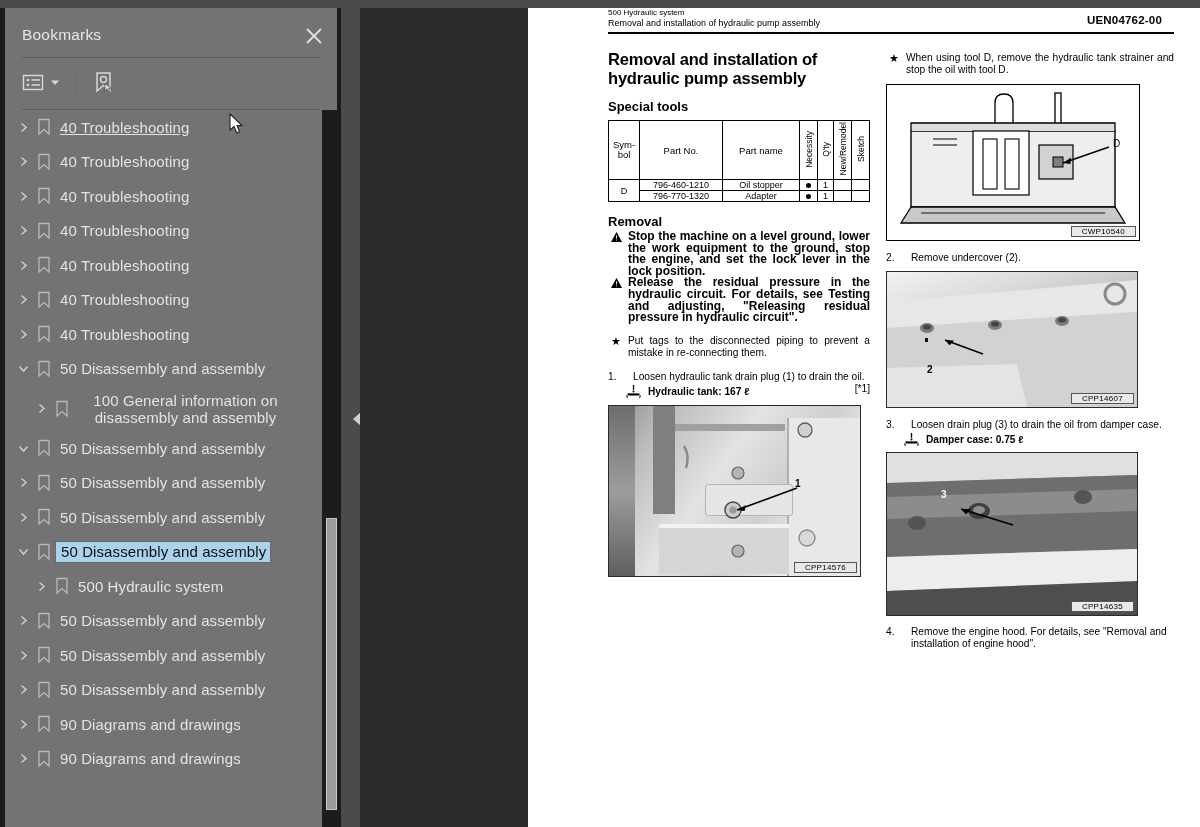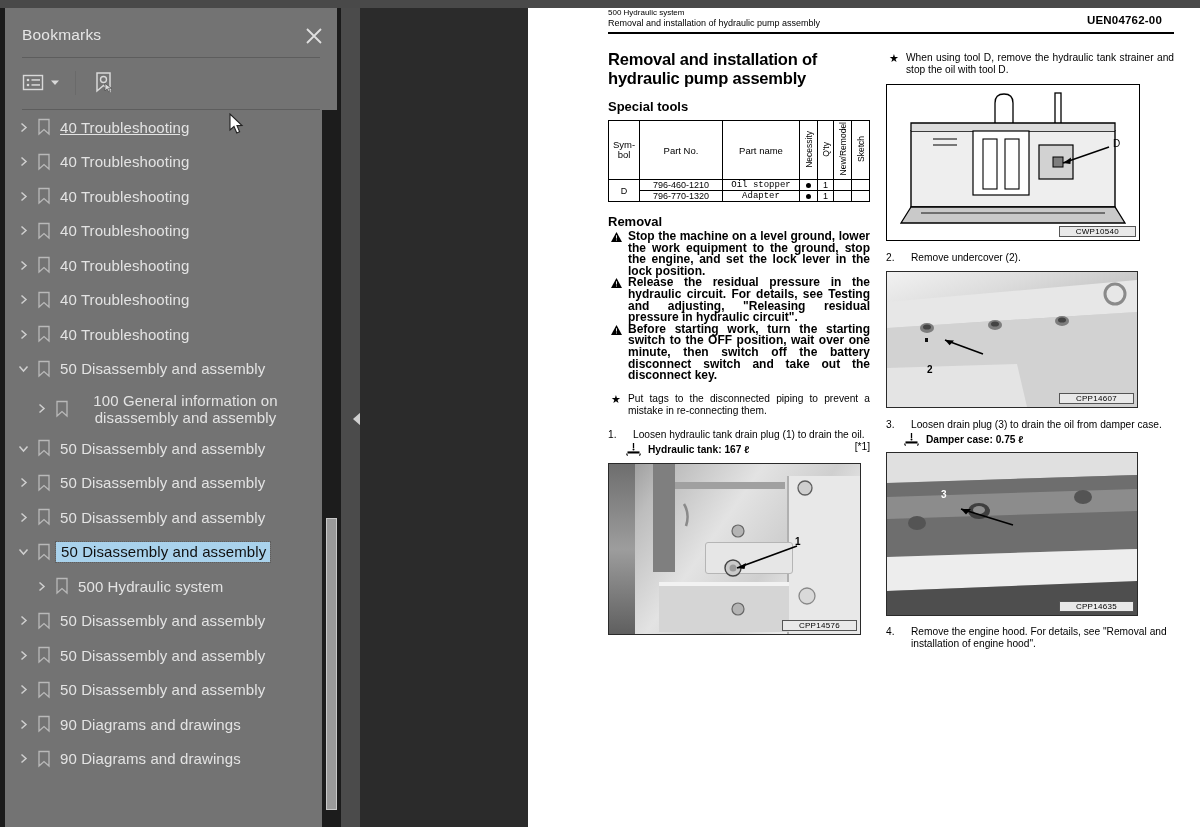--- a/index.html
+++ b/index.html
@@ -114,21 +114,21 @@
   h2.doc-h3{font-size:13px;font-weight:bold;margin:12px 0 2px 0;}
 
   
   table.tools{border-collapse:collapse;width:256px;font-size:9px;table-layout:fixed;}
   table.tools td,table.tools th{border:1px solid #000;padding:0;text-align:center;font-weight:normal;}
   .th-head td{height:58px;vertical-align:middle;font-size:9.5px;}
   .vert{
     writing-mode:vertical-rl;transform:rotate(180deg);font-size:8.5px;
     white-space:nowrap;display:inline-block;
   }
-  td.l{text-align:left;padding-left:3px;font-size:9px;font-family:Liberation Mono, monospace;}
+  td.l{text-align:left;padding-left:3px;font-size:9px;}
   .dot{display:inline-block;width:5px;height:5px;border-radius:50%;background:#000;}
 
   
   .wl{margin:0;padding:0;list-style:none;}
   .wl li{
     position:relative;padding-left:20px;font-size:12px;line-height:11.6px;
     font-weight:bold;margin-bottom:0px;text-align:justify;
   }
   .wl li .mk{position:absolute;left:1px;top:1px;width:14px;text-align:center;}
   .starlist li{font-weight:normal;font-size:10.2px;line-height:11.8px;padding-left:20px;}
@@ -142,21 +142,21 @@
   .cap{
     position:relative;padding-left:40px;font-size:10.2px;line-height:13px;
     margin-top:2px;font-weight:bold;
   }
   .cap .dico{position:absolute;left:18px;top:0px;}
 
   
   .photo{position:relative;border:1px solid #2a2a2a;background:#d8d8d8;overflow:hidden;}
   .photo .code{
     position:absolute;right:3px;bottom:3px;background:#e9e9e9;border:1px solid #555;
-    font-size:8px;padding:0px 16px;font-family:"Liberation Sans",sans-serif;letter-spacing:.3px;
+    font-size:8px;padding:0px 10px;font-family:"Liberation Sans",sans-serif;letter-spacing:.3px;
   }
   .photo .nlbl{position:absolute;font-size:10px;font-weight:bold;color:#000;}
   .lineart{border:1px solid #000;background:#fff;}
 </style>
 </head>
 <body>
 
 <div class="app">
 
   <div class="topstrip"></div>
@@ -523,29 +523,20 @@
         </li>
         <li>
           <span class="mk">
             <svg width="11" height="10" viewBox="0 0 11 10">
                 <path d="M5.5 0 L11 10 L0 10 Z" fill="#000"></path>
                 <path d="M5.1 3.2 h.9 v3.4 h-.9 z M5.1 7.4 h.9 v1 h-.9 z" fill="#fff"></path>
               </svg>
           </span>
           <span>Release the residual pressure in the hydraulic circuit. For details, see Testing and adjusting, "Releasing residual pressure in hydraulic circuit".</span>
         </li>
-        <li>
-          <span class="mk">
-            <svg width="11" height="10" viewBox="0 0 11 10">
-                <path d="M5.5 0 L11 10 L0 10 Z" fill="#000"></path>
-                <path d="M5.1 3.2 h.9 v3.4 h-.9 z M5.1 7.4 h.9 v1 h-.9 z" fill="#fff"></path>
-              </svg>
-          </span>
-          <span>Before starting work, turn the starting switch to the OFF position, wait over one minute, then switch off the battery disconnect switch and take out the disconnect key.</span>
-        </li>
       </ul>
 
       <ul class="wl starlist" style="margin-top:11px">
         <li>
           <span class="mk" style="font-size:11px;line-height:11px">★</span>
           <span>Put tags to the disconnected piping to prevent a mistake in re-connecting them.</span>
         </li>
       </ul>
 
       <ul class="numlist" style="margin-top:13px">

